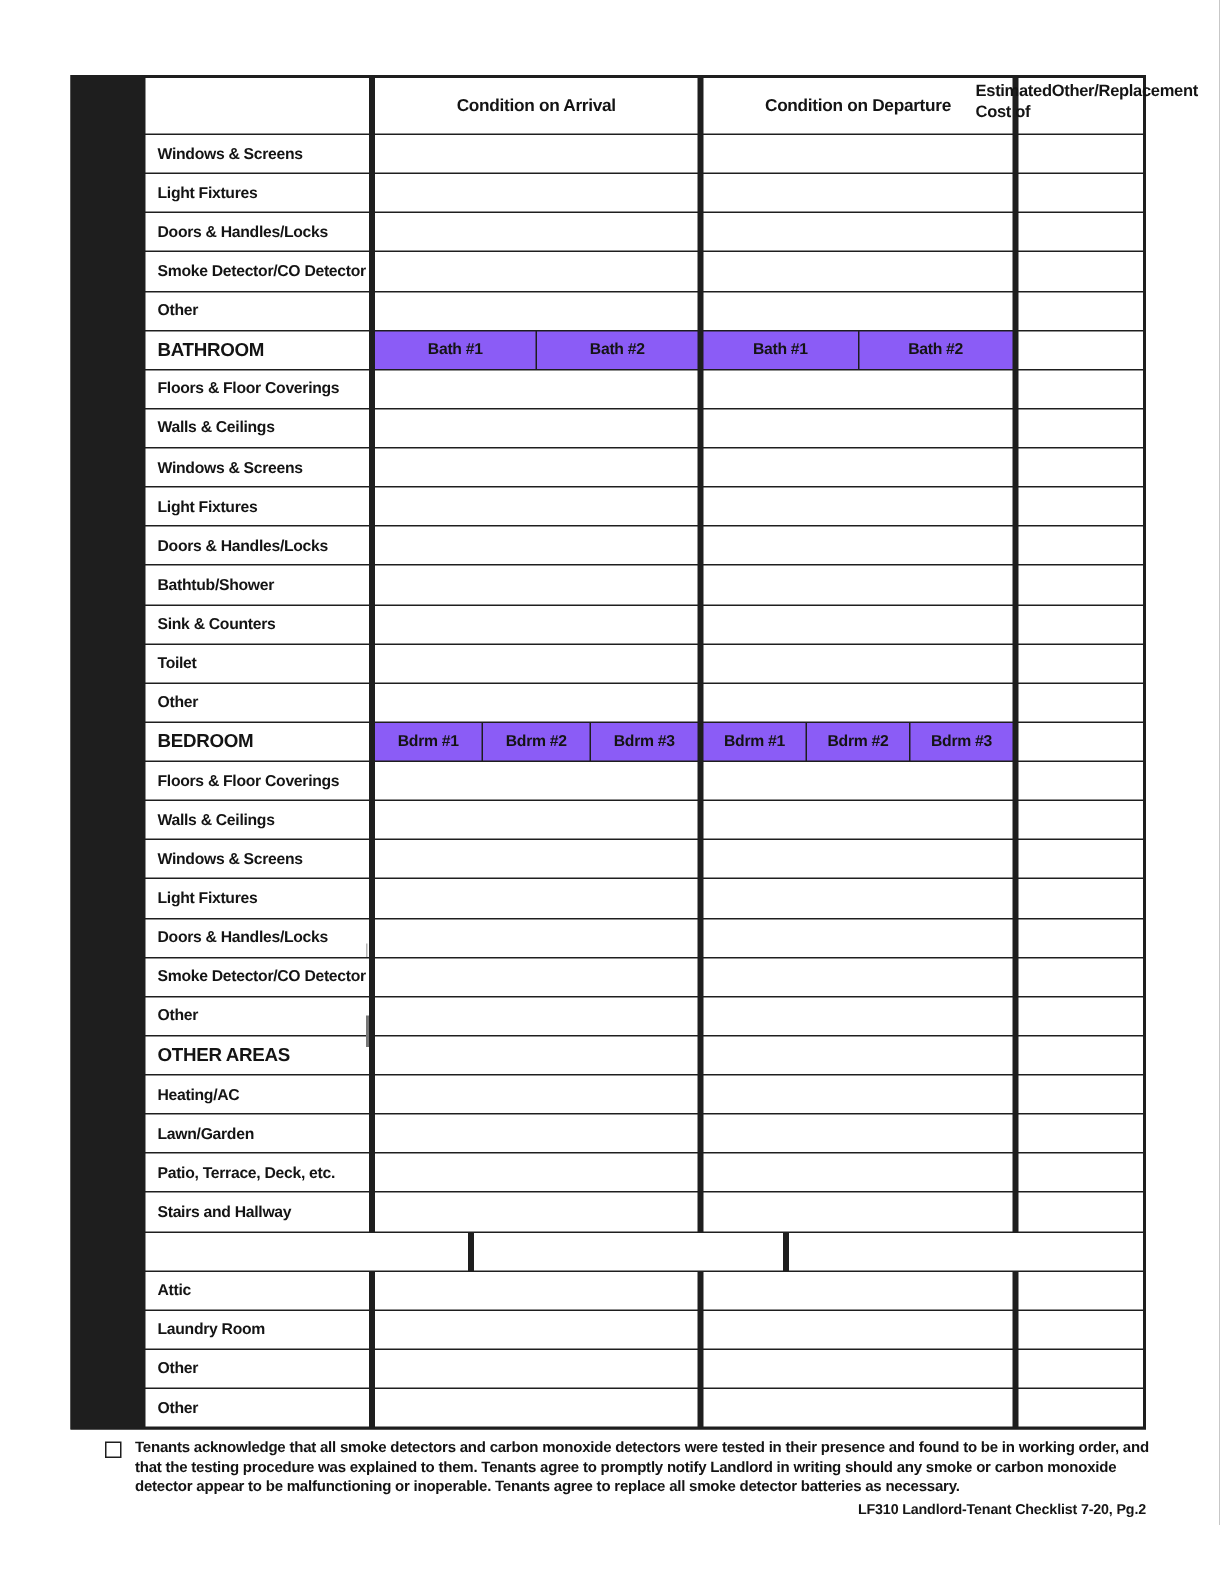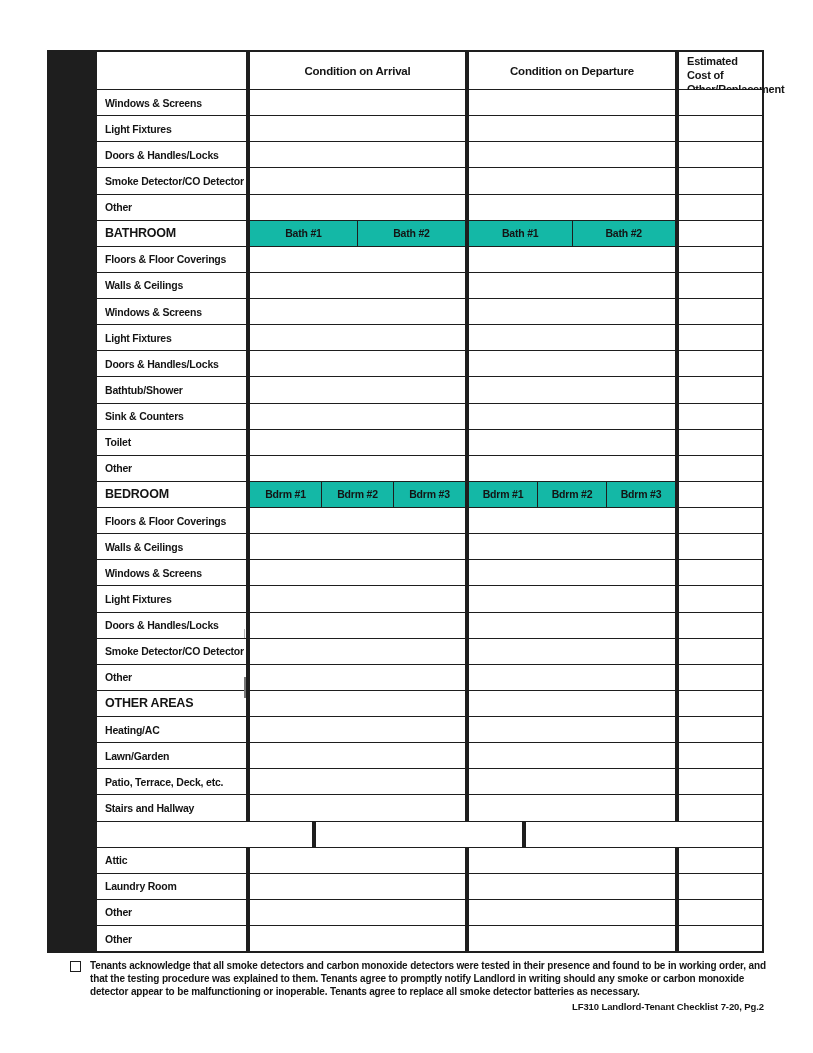--- a/index.html
+++ b/index.html
@@ -26,41 +26,41 @@
   .c-label { width:149px; flex:none; }
   .c-arrival { width:215px; flex:none; }
   .c-departure { width:206px; flex:none; }
   .c-est { flex:1 1 auto; }
   
   .col-header {
     display:flex; align-items:center; justify-content:center;
     font-weight:bold; font-size:11.5px; letter-spacing:-0.2px;
   }
   .est-header {
-    display:flex; flex-direction:column; justify-content:space-between;
+    display:flex; flex-direction:row; justify-content:center;
     padding:3px 0 3px 8px;
     font-weight:bold; font-size:11px; line-height:1.25; letter-spacing:-0.2px;
   }
   
   .item-label {
     display:flex; align-items:center;
     padding-left:8px;
     font-weight:bold; font-size:10.5px; letter-spacing:-0.2px;
     white-space:nowrap;
   }
   .section-label {
     display:flex; align-items:center;
     padding-left:8px;
     font-weight:bold; font-size:12.5px; letter-spacing:-0.2px;
     white-space:nowrap;
   }
   
   .split { display:flex; gap:1px; background:#1e1e1e; }
   .subcell {
-    flex:1 1 0; background:#14b8a6;
+    flex:1 1 0; background:#8b5cf6;
     display:flex; align-items:center; justify-content:center;
     font-weight:bold; font-size:10.5px; letter-spacing:-0.2px;
     white-space:nowrap;
   }
   
   .ack {
     position:absolute; left:70px; top:960px; width:700px;
     display:flex; align-items:flex-start;
   }
   .checkbox {

